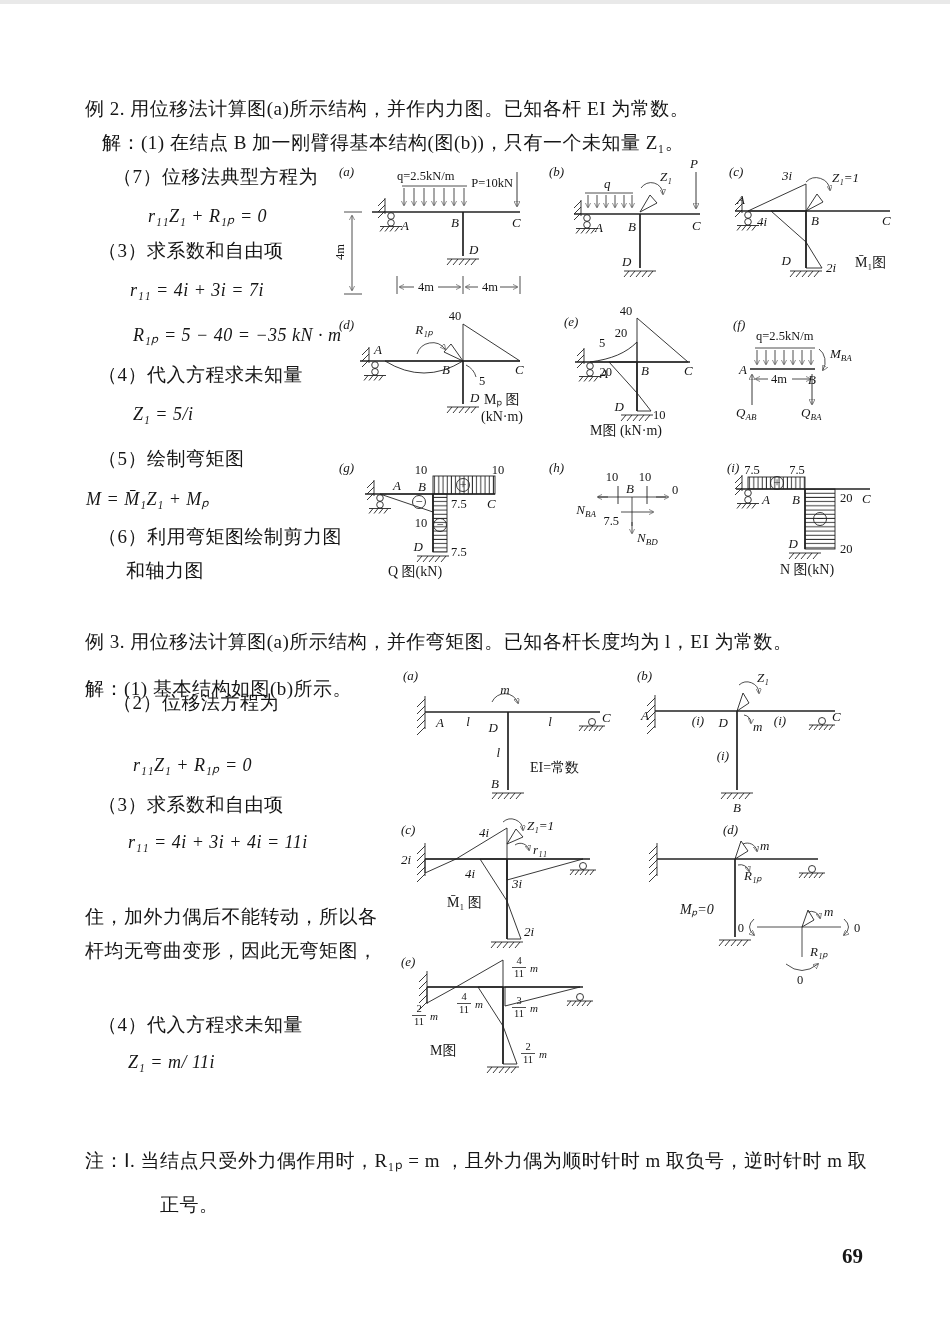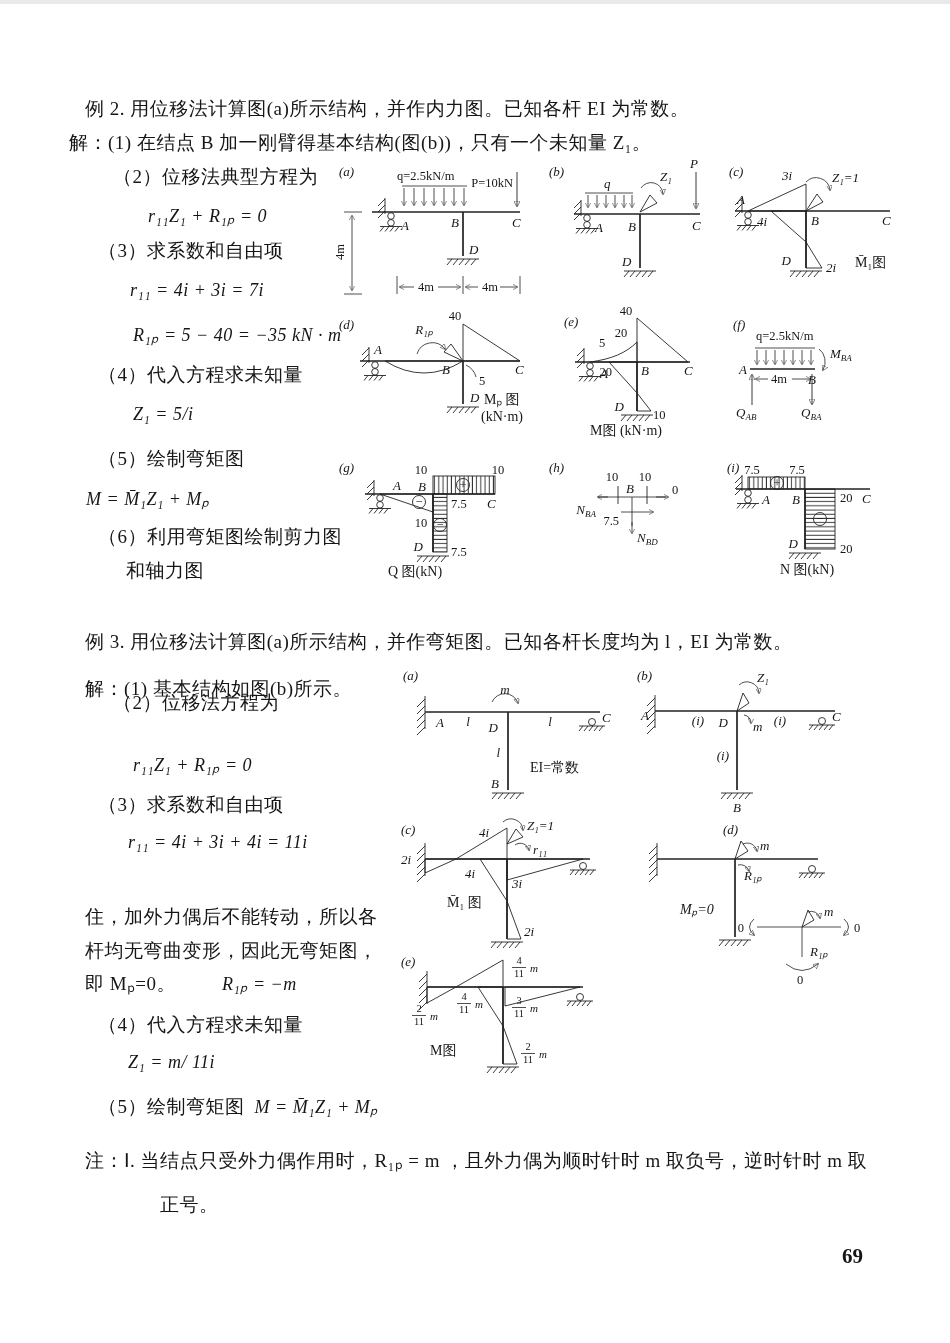--- a/index.html
+++ b/index.html
@@ -21,52 +21,44 @@
   svg line,svg path,svg polygon,svg circle{stroke:#222;fill:none;stroke-width:.9;}
   svg .mem{stroke-width:1.7;}
   svg .thin{stroke-width:.8;}
 </style>
 </head>
 <body>
 
 <div class="page">
 
   <div class="t body" style="left:85px;top:92px">例 2. 用位移法计算图(a)所示结构，并作内力图。已知各杆 EI 为常数。</div>
-  <div class="t body" style="left:69px;top:126px">解：(1) 在结点 B 加一刚臂得基本结构(图(b))，只有一个未知量 Z₁。</div>
-  <div class="t body" style="left:113px;top:160px">（2）位移法典型方程为</div>
+  <div class="t body" style="left:102px;top:126px">解：(1) 在结点 B 加一刚臂得基本结构(图(b))，只有一个未知量 Z₁。</div>
+  <div class="t body" style="left:113px;top:160px">（7）位移法典型方程为</div>
   <div class="t eq" style="left:148px;top:199px">r₁₁Z₁ + R₁ₚ = 0</div>
   <div class="t body" style="left:98px;top:234px">（3）求系数和自由项</div>
   <div class="t eq" style="left:130px;top:276px">r₁₁ = 4i + 3i = 7i</div>
   <div class="t eq" style="left:133px;top:318px">R₁ₚ = 5 − 40 = −35 kN · m</div>
   <div class="t body" style="left:98px;top:358px">（4）代入方程求未知量</div>
   <div class="t eq" style="left:133px;top:400px">Z₁ = 5/i</div>
   <div class="t body" style="left:98px;top:442px">（5）绘制弯矩图</div>
   <div class="t eq" style="left:86px;top:482px">M = M̄₁Z₁ + Mₚ</div>
   <div class="t body" style="left:98px;top:520px">（6）利用弯矩图绘制剪力图</div>
   <div class="t body" style="left:126px;top:554px">和轴力图</div>
 
   <div class="t body" style="left:85px;top:625px">例 3. 用位移法计算图(a)所示结构，并作弯矩图。已知各杆长度均为 l，EI 为常数。</div>
   <div class="t body" style="left:85px;top:672px">解：(1) 基本结构如图(b)所示。</div>
   <div class="t body" style="left:113px;top:686px">（2）位移法方程为</div>
   <div class="t eq" style="left:133px;top:748px">r₁₁Z₁ + R₁ₚ = 0</div>
 
   <div class="t body" style="left:98px;top:788px">（3）求系数和自由项</div>
   <div class="t eq" style="left:128px;top:828px">r₁₁ = 4i + 3i + 4i = 11i</div>
   <div class="t body" style="left:85px;top:934px">杆均无弯曲变形，因此无弯矩图，</div>
   <div class="t body" style="left:85px;top:900px">住，加外力偶后不能转动，所以各</div>
-  <div class="t" style="left:85px;top:966px">
-    <span class="body">即 Mₚ=0。</span>
-    <span class="eq" style="margin-left:42px">R₁ₚ = −m</span>
-  </div>
   <div class="t body" style="left:98px;top:1008px">（4）代入方程求未知量</div>
   <div class="t eq" style="left:128px;top:1048px">Z₁ = m/ 11i</div>
-  <div class="t" style="left:98px;top:1090px">
-    <span class="body">（5）绘制弯矩图</span>
-    <span class="eq" style="margin-left:6px">M = M̄₁Z₁ + Mₚ</span>
-  </div>
 
   <div class="t body" style="left:85px;top:1143px">注：Ⅰ. 当结点只受外力偶作用时，R₁ₚ = m ，且外力偶为顺时针时 m 取负号，逆时针时 m 取</div>
   <div class="t body" style="left:160px;top:1188px">正号。</div>
   <div class="t pagenum" style="left:842px;top:1240px">69</div>
 
   <svg class="figs" width="950" height="1343" viewBox="0 0 950 1343">
     <defs>
       <marker id="ar" viewBox="0 0 10 10" refX="8" refY="5" markerWidth="7" markerHeight="7" orient="auto-start-reverse">
         <path d="M0,0L10,5L0,10z" fill="#1c1c1c" stroke="none"></path>
       </marker>

